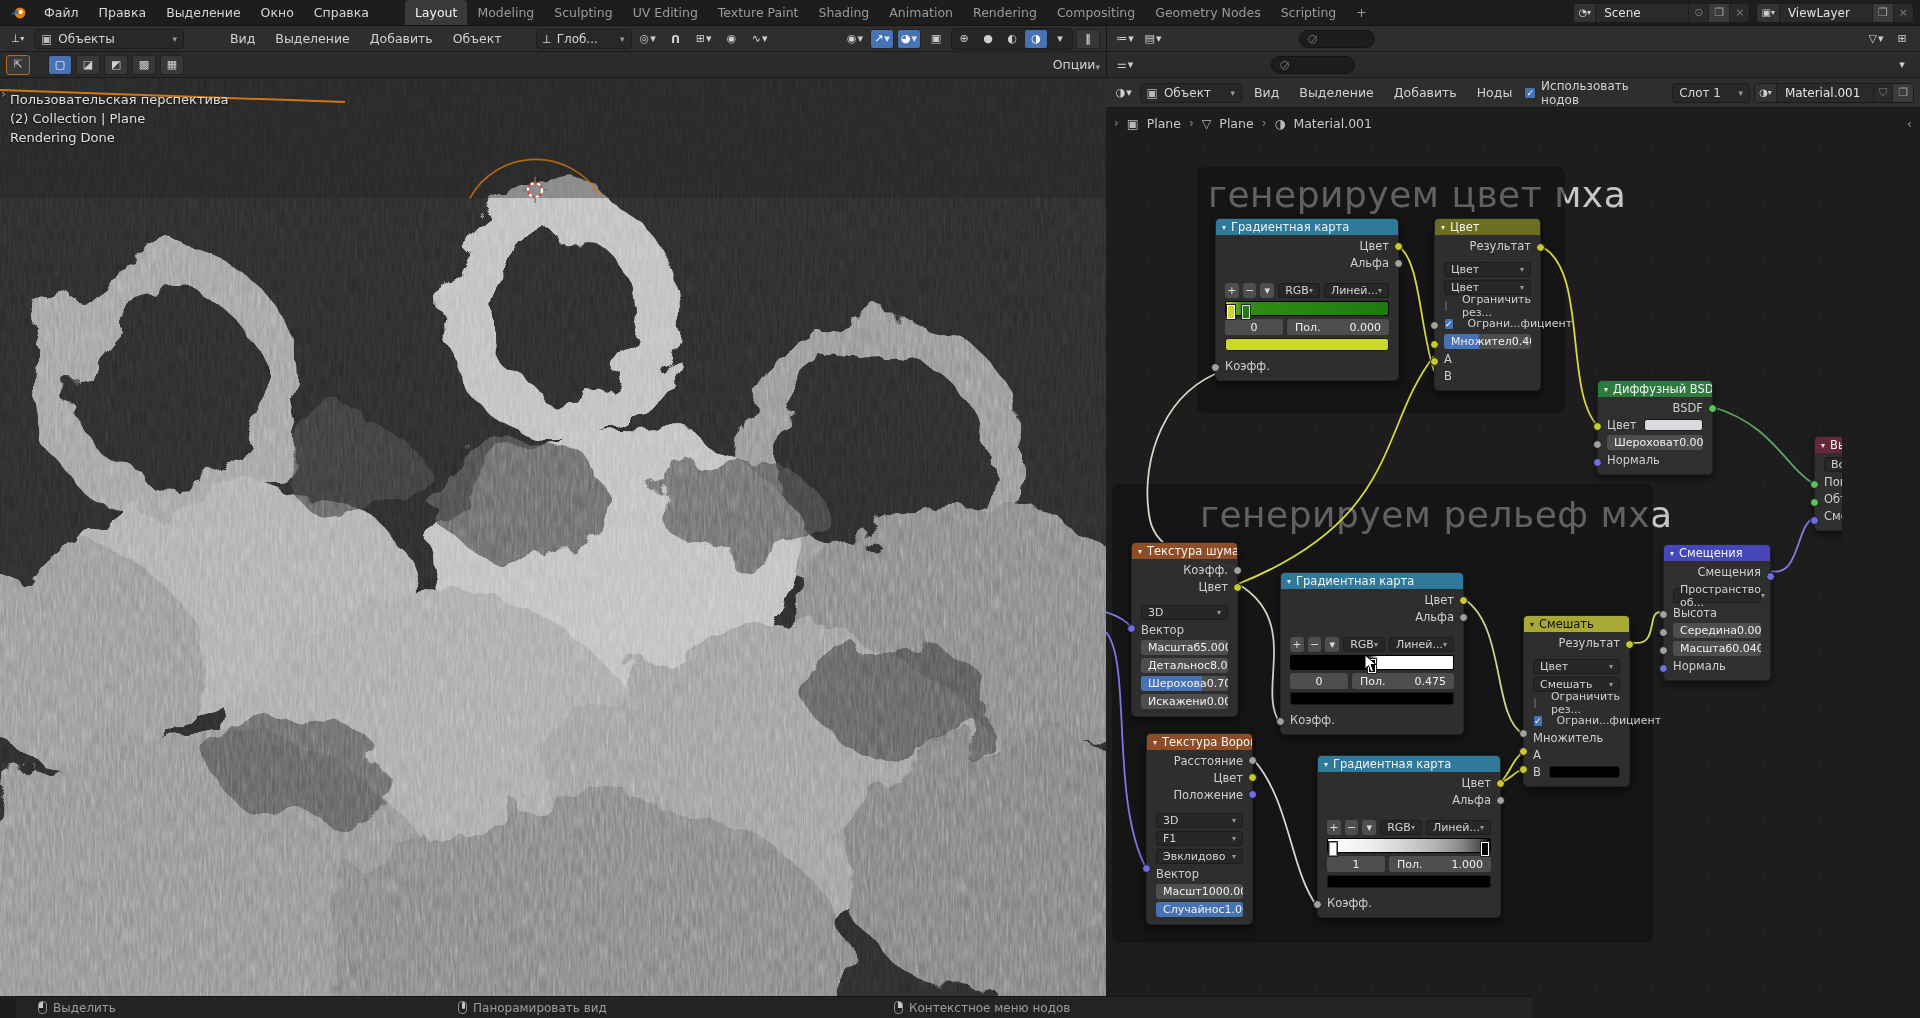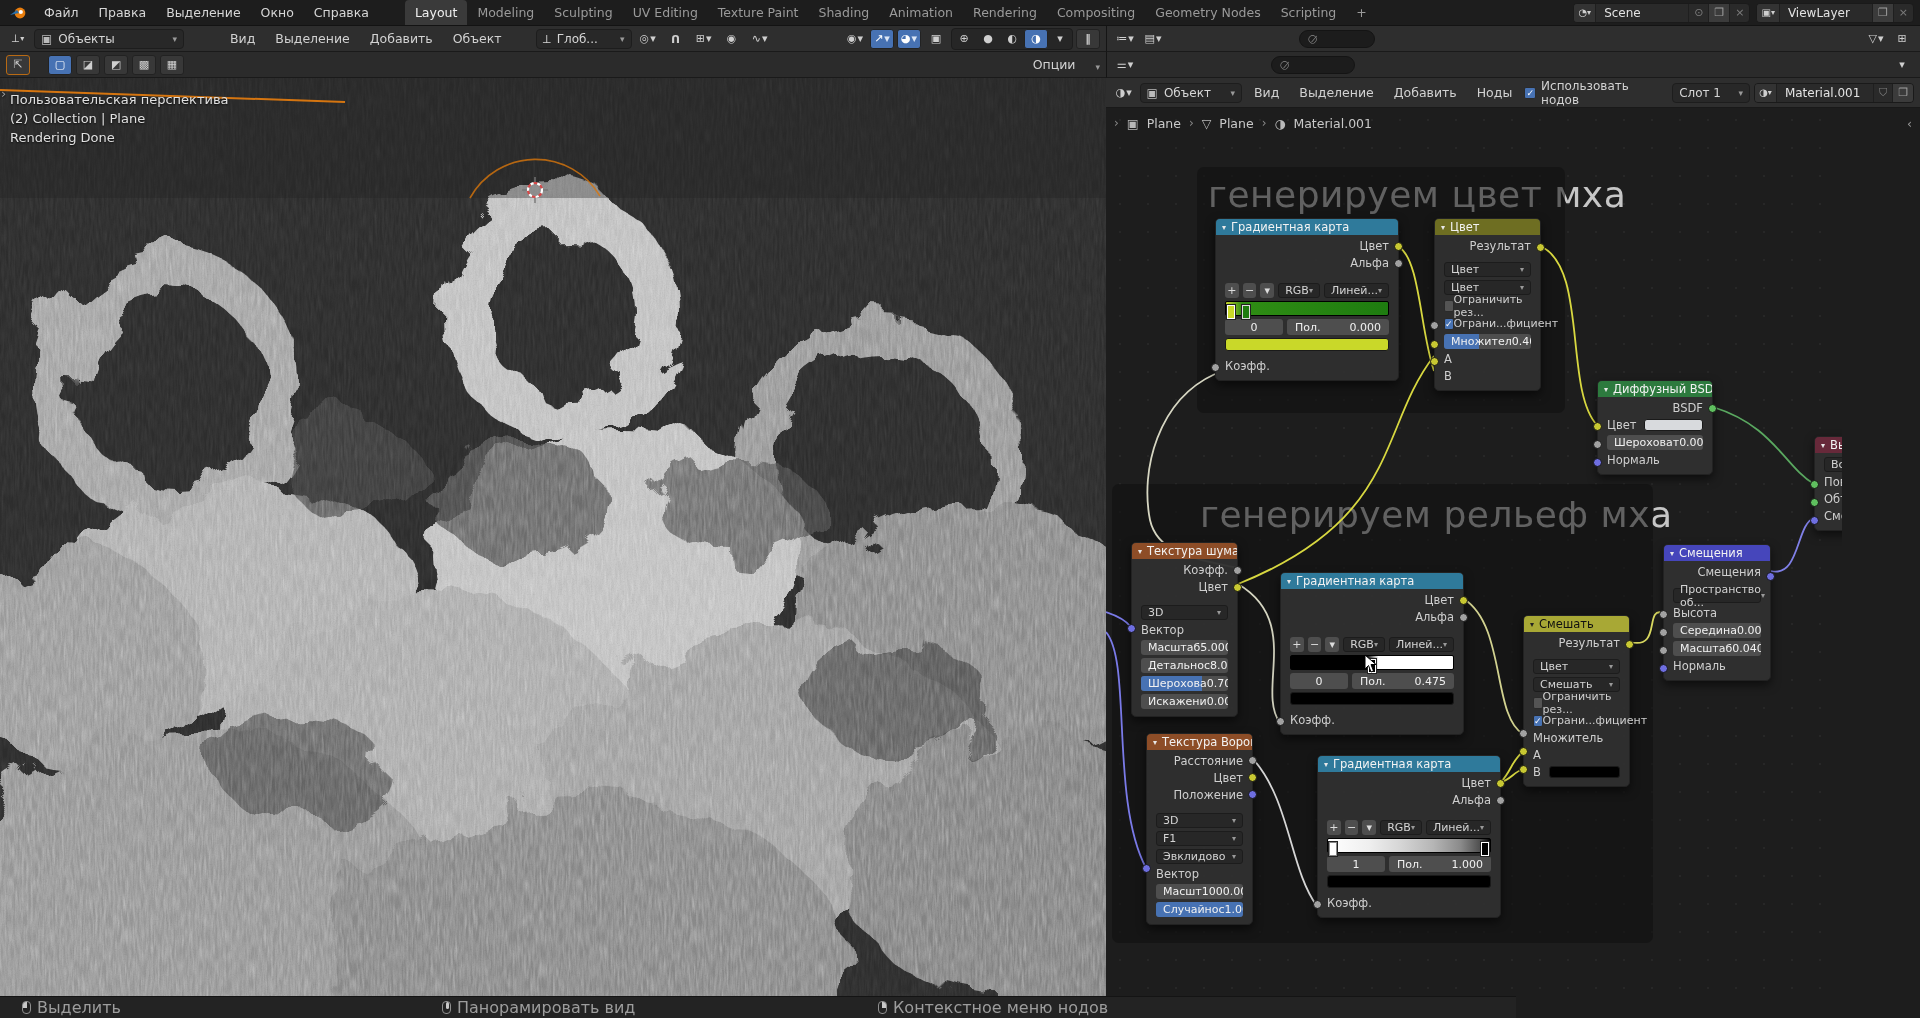--- a/index.html
+++ b/index.html
@@ -43,32 +43,32 @@
   .nbody{padding:4px 9px 7px 9px;display:flex;flex-direction:column;gap:3px}
   .orow{text-align:right;height:14px;line-height:14px}
   .irow{text-align:left;height:14px;line-height:14px}
   .sk{position:absolute;width:9px;height:9px;border-radius:50%;border:1px solid #141414;z-index:12}
   .sk.y{background:#c8c832}.sk.g{background:#a1a1a1}.sk.v{background:#6e6ee0}.sk.sh{background:#5fc05f}
   .slider{position:relative;height:15px;background:#4e4e4e;border-radius:3px;overflow:hidden;display:flex;align-items:center;font-size:11px;color:#f1f1f1}
   .slider .fill{position:absolute;left:0;top:0;bottom:0;background:#4772b3}
   .slider .lab2{position:relative;z-index:2;width:100%;display:flex;justify-content:space-between;padding:0 7px}
   .ndd{height:15px;background:#272727;border:1px solid #1c1c1c;border-radius:3px;display:flex;align-items:center;padding:0 6px;font-size:11px;color:#d4d4d4}
   .ndd .car{margin-left:auto;font-size:8px;color:#999}
-  .chkrow{display:flex;align-items:center;gap:0;height:15px;font-size:11px}
+  .chkrow{display:flex;align-items:center;gap:14px;height:15px;font-size:11px}
   .chk{width:12px;height:12px;border-radius:2px;background:#545454;border:1px solid #2a2a2a;display:flex;align-items:center;justify-content:center;font-size:9px;color:#fff}
   .chk.on{background:#4772b3}
   .rtools{display:flex;align-items:center;gap:4px;height:16px}
   .rbtn{width:20px;height:15px;background:#4e4e4e;border-radius:3px;color:#ddd;display:flex;align-items:center;justify-content:center;font-size:11px}
   .rampbar{position:relative;height:15px;border:1px solid #000;border-radius:2px}
   .stop{position:absolute;top:3px;width:8px;height:14px;border:1px solid #ddd;box-shadow:0 0 0 1px #222;z-index:3}
   .swatch{height:13px;border-radius:3px;border:1px solid #1a1a1a}
   .posrow{display:flex;gap:4px;height:16px}
   .posbox{background:#4e4e4e;border-radius:3px;color:#f0f0f0;font-size:11px;display:flex;align-items:center;justify-content:center}
   
-  #statusbar{position:absolute;left:0;top:996px;width:1516px;height:22px;background:#232323;border-top:1px solid #141414;display:flex;align-items:center;color:#9d9d9d;font-size:16px;z-index:50}
+  #statusbar{position:absolute;left:16px;top:996px;width:1516px;height:22px;background:#232323;border-top:1px solid #141414;display:flex;align-items:center;color:#9d9d9d;font-size:12px;z-index:50}
   .mouse{display:inline-block;width:9px;height:13px;border:1px solid #8f8f8f;border-radius:4px;position:relative;margin-right:6px;vertical-align:-2px}
   .mouse:before{content:"";position:absolute;background:#c9c9c9}
   .mouse.l:before{left:0;top:0;width:4px;height:6px;border-radius:3px 0 0 0}
   .mouse.m:before{left:3px;top:0;width:3px;height:7px;border-radius:2px}
   .mouse.r:before{right:0;top:0;width:4px;height:6px;border-radius:0 3px 0 0}
   .sb-item{position:absolute;display:flex;align-items:center}
   svg{display:block}
   .wire{fill:none;stroke-width:1.8px}
 </style>
 </head>
@@ -159,21 +159,21 @@
 </div>
 
 <div class="hdr" style="left:0;top:52px;width:1106px;height:26px;background:#2b2b2b">
   <div class="icbtn" style="border:1px solid #b86a14">⇱</div>
   <div style="width:10px"></div>
   <div class="icbtn blue">▢</div>
   <div class="icbtn">◪</div>
   <div class="icbtn">◩</div>
   <div class="icbtn">▩</div>
   <div class="icbtn">▦</div>
-  <div style="margin-left:auto;display:flex;align-items:flex-end;gap:20px;color:#d2d2d2;font-size:12.5px">
+  <div style="margin-left:auto;display:flex;align-items:flex-end;gap:0;color:#d2d2d2;font-size:12.5px">
     <span>Опции</span>
       <span class="car" style="color:#999;font-size:9px">▾</span>
   </div>
 </div>
 
 <div id="vp-canvas">
   <svg width="1106" height="918" viewBox="0 0 1106 918">
     <defs>
       <filter id="rough" x="-10%" y="-10%" width="120%" height="120%">
         <feTurbulence type="fractalNoise" baseFrequency="0.014" numOctaves="4" seed="7" result="t"></feTurbulence>

